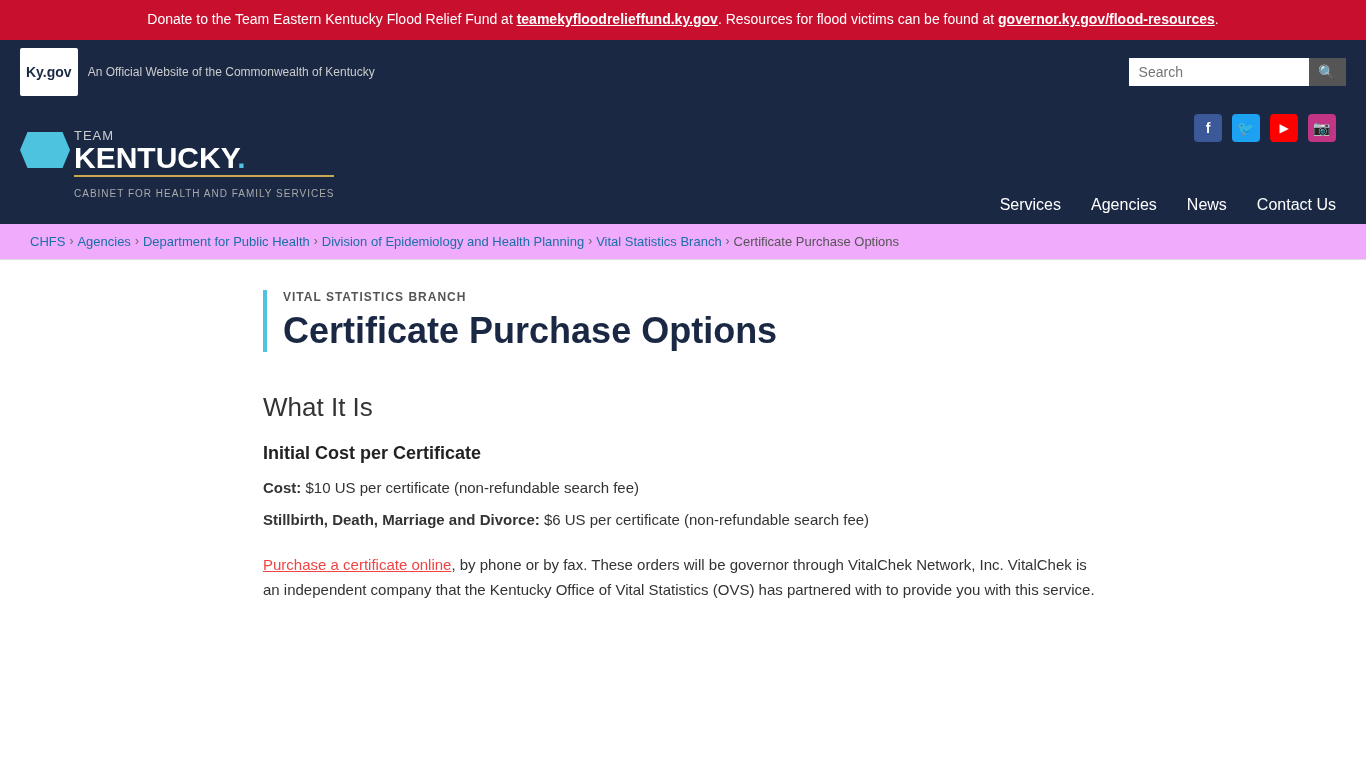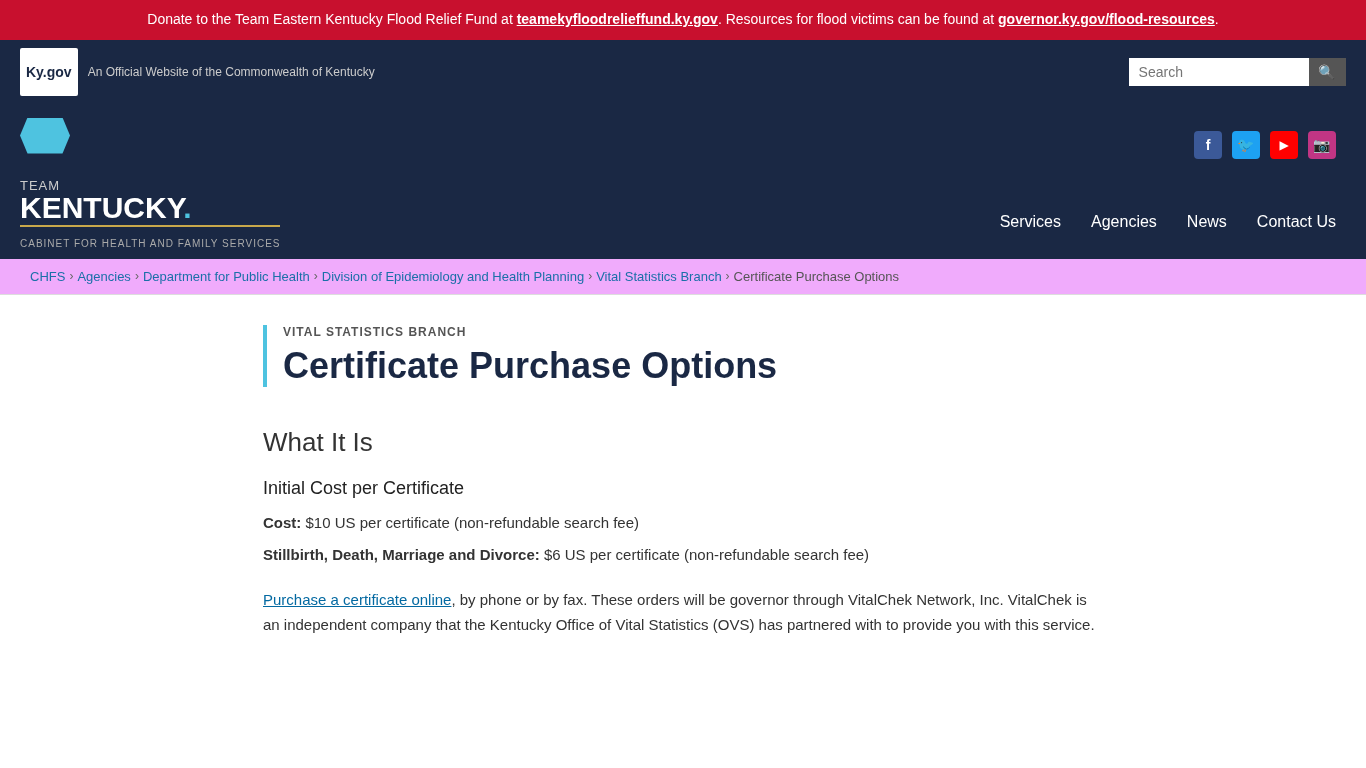--- a/index.html
+++ b/index.html
@@ -166,42 +166,42 @@
       margin-top: 4px;
     }
     .section-heading {
       font-size: 26px;
       font-weight: normal;
       color: #333;
       margin-bottom: 20px;
     }
     .cost-heading {
       font-size: 18px;
-      font-weight: normal;
+      font-weight: bold;
       color: #222;
       margin-bottom: 12px;
       margin-top: 13px;
     }
     .cost-item {
       font-size: 15px;
       line-height: 1.6;
       margin-bottom: 8px;
       color: #333;
     }
     .cost-item strong {
       font-weight: bold;
     }
     .purchase-text {
       font-size: 15px;
       line-height: 1.7;
       color: #333;
       margin-top: 20px;
     }
     .purchase-text a {
-      color: #0369a1;
+      color: #ef4444;
       text-decoration: underline;
     }
   </style>
 </head>
 <body>
 
 <div class="alert-banner">
   <span>Donate to the Team Eastern Kentucky Flood Relief Fund at </span><a href="#">teamekyfloodrelieffund.ky.gov</a><span>. Resources for flood victims can be found at </span><a href="#">governor.ky.gov/flood-resources</a><span>.</span>
 </div>
 
@@ -211,21 +211,21 @@
     <span class="ky-gov-text">An Official Website of the Commonwealth of Kentucky</span>
   </div>
   <div class="search-bar">
     <input type="text" placeholder="Search" style="">
     <button>🔍</button>
   </div>
 </div>
 
 <header class="site-header">
   <div class="logo-area">
-    <div style="display:flex; align-items:flex-start; gap:20px;flex-direction:column;">
+    <div style="display:flex; align-items:flex-start; gap:4px;">
       <div style="margin-top:4px;">
         
         <div style="width:50px; height:36px; background:#4ec3e0; clip-path: polygon(15% 0%, 85% 0%, 100% 50%, 85% 100%, 15% 100%, 0% 50%); display:inline-block;"></div>
       </div>
       <div>
         <div class="logo-team">TEAM</div>
         <div style="font-size:30px; font-weight:bold; color:#fff; line-height:1;">KENTUCKY<span style="color:#4ec3e0;">.</span></div>
         <div class="logo-subtitle">CABINET FOR HEALTH AND FAMILY SERVICES</div>
       </div>
     </div>

